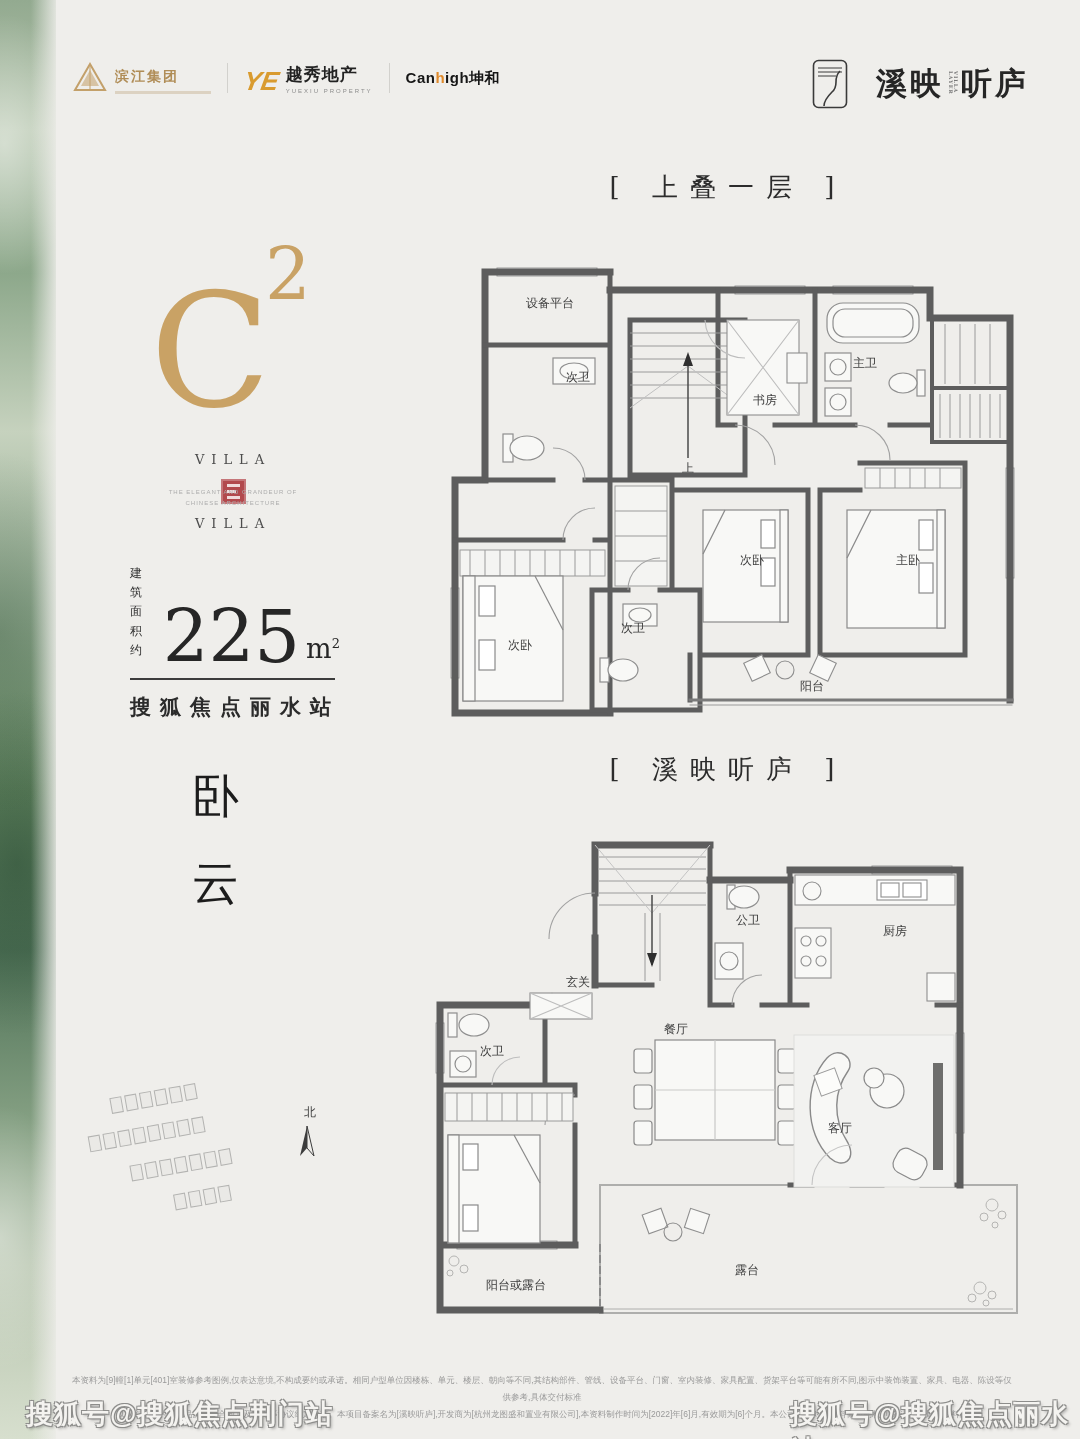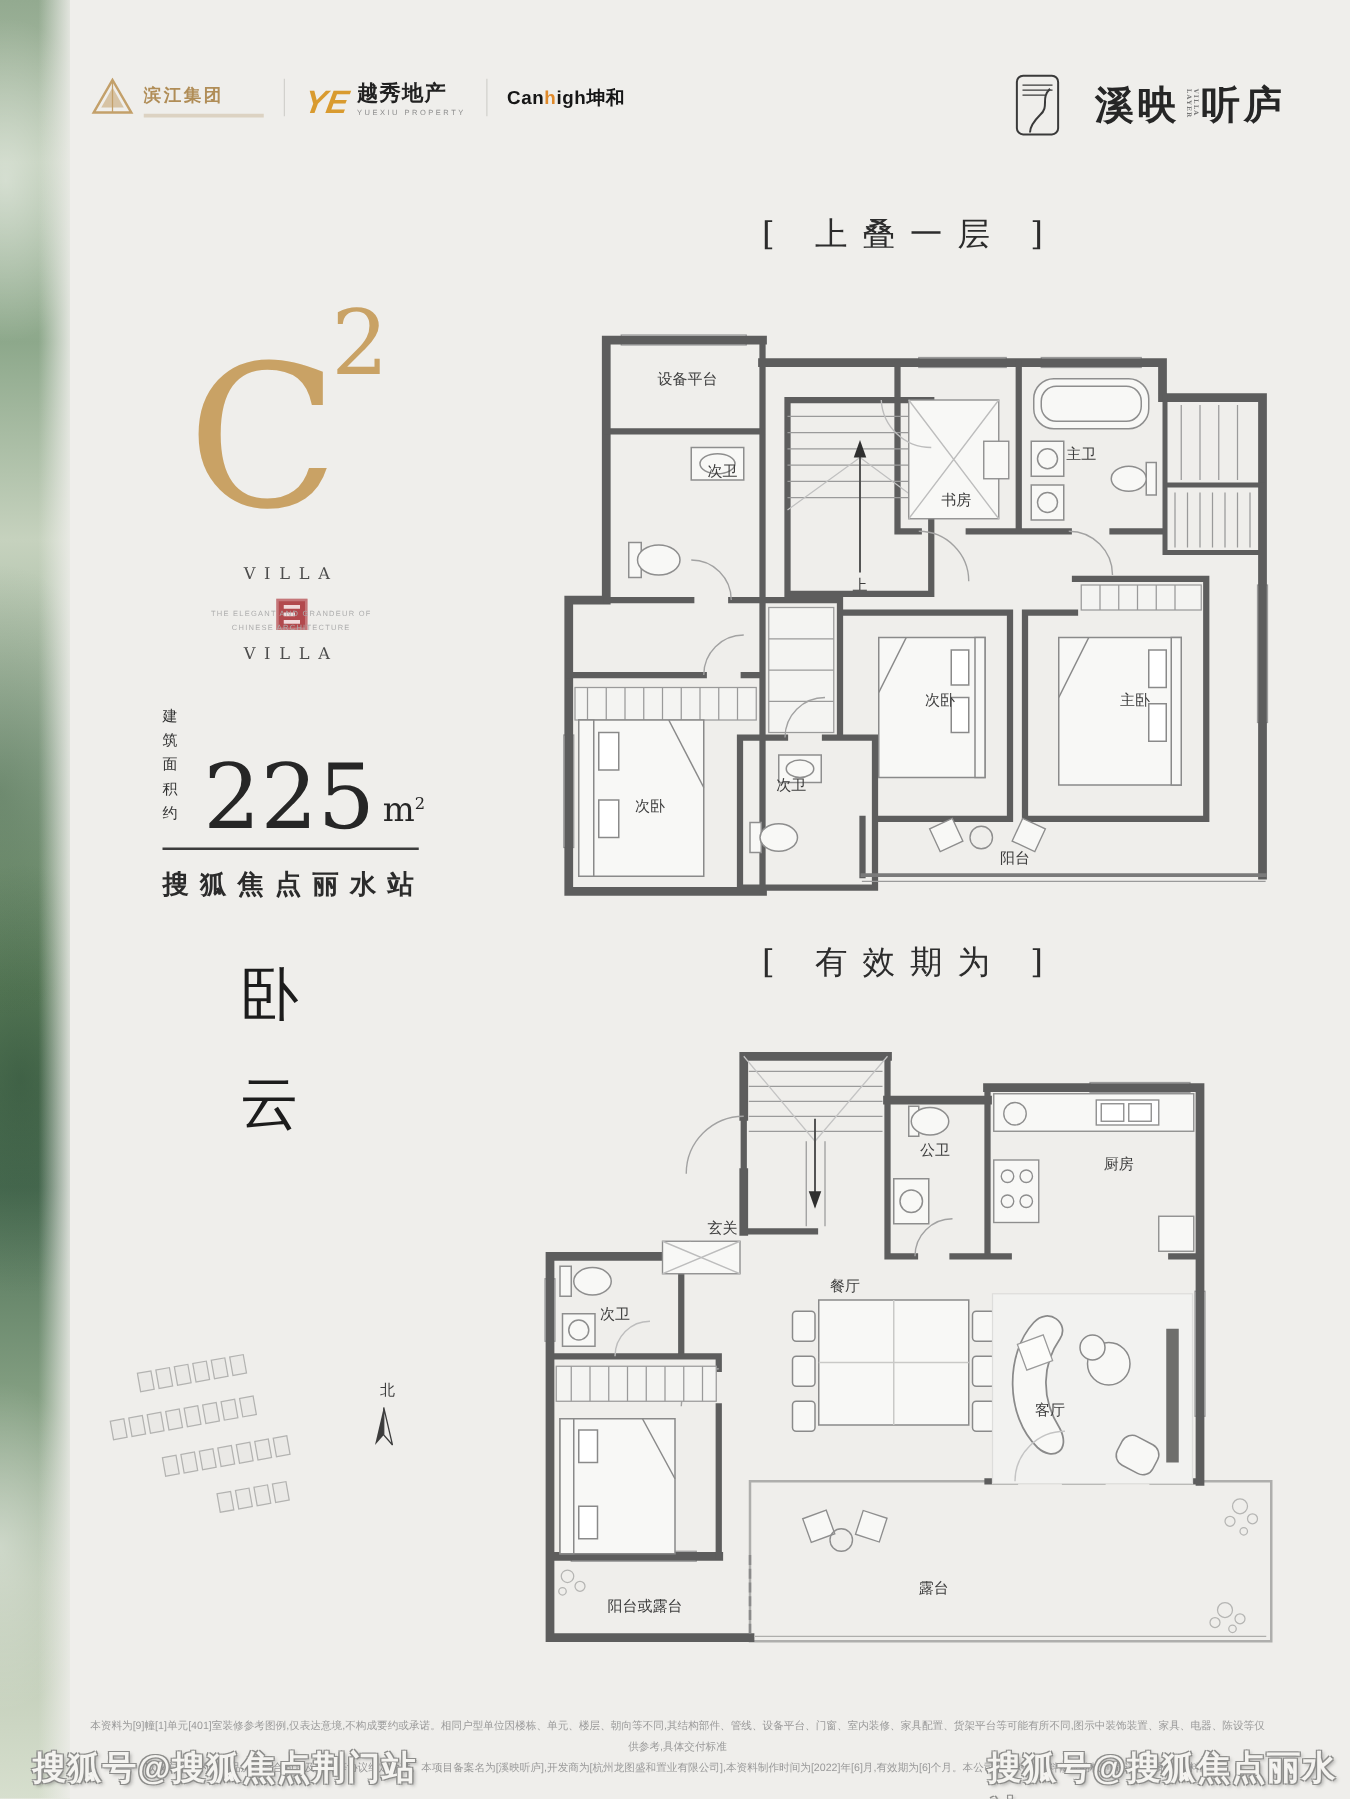--- a/index.html
+++ b/index.html
@@ -188,21 +188,21 @@
         <rect x="30" y="0" width="11" height="15"></rect>
         <rect x="45" y="0" width="11" height="15"></rect>
     </g>
   </g>
   <text x="234" y="48" font-size="14">北</text>
   <path d="M237 58 L230 88 L237 80 Z" fill="#3c3c3c"></path>
   <path d="M237 58 L244 88 L237 80 Z" fill="none" stroke="#3c3c3c" stroke-width="1"></path>
 </svg>
 
 <div class="plan-title t1">[ 上叠一层 ]</div>
-<div class="plan-title t2">[ 有效期为 ]</div>
+<div class="plan-title t2">[ 溪映听庐 ]</div>
 
 <svg class="plan-svg" style="left:435px;top:258px" width="585" height="462" viewBox="0 0 585 462">
 
   <g fill="#ffffff" stroke="#9a9a9a" stroke-width="1">
     <rect x="62" y="10" width="100" height="8"></rect>
       <path d="M62 14 H162"></path>
     <rect x="300" y="28" width="70" height="8"></rect>
       <path d="M300 32 H370"></path>
     <rect x="398" y="28" width="80" height="8"></rect>
       <path d="M398 32 H478"></path>

